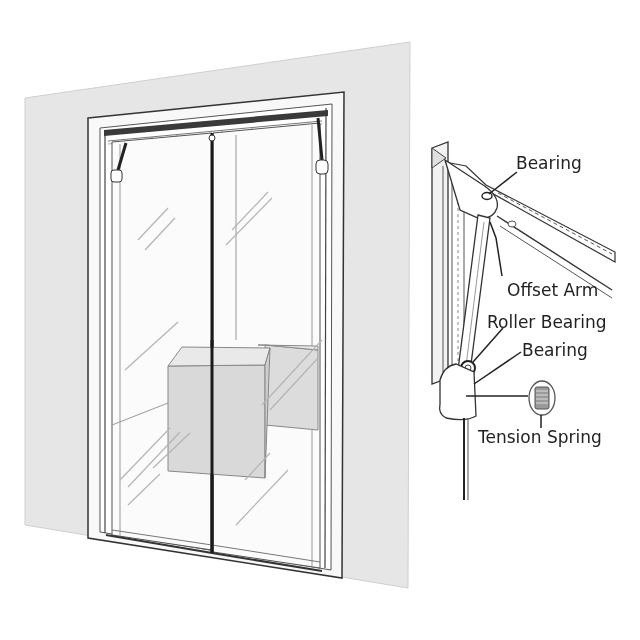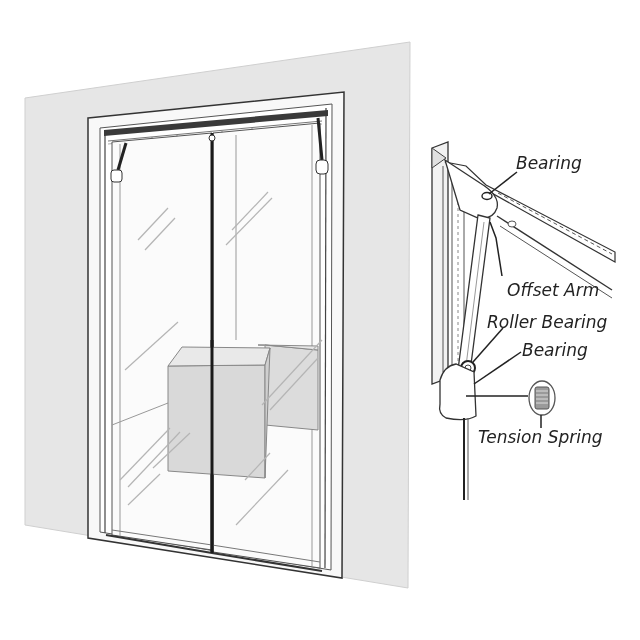--- a/index.html
+++ b/index.html
@@ -1,17 +1,17 @@
 <!DOCTYPE html>
 <html><head>
   <meta charset="utf-8">
   <style>
     html, body { margin: 0; padding: 0; background: #ffffff; }
     body { width: 640px; height: 640px; overflow: hidden; }
-    #stage { position: relative; width: 588px; height: 640px; font-style: italic; }
+    #stage { position: relative; width: 588px; height: 640px; }
     svg { position: absolute; left: 0; top: 0; }
     .lbl { font-family: "DejaVu Sans", sans-serif; font-size: 17px; fill: #222; }
   </style>
 </head>
 <body>
 
 <div id="stage">
   <svg width="640" height="640" viewBox="0 0 640 640">
 
     <g>

